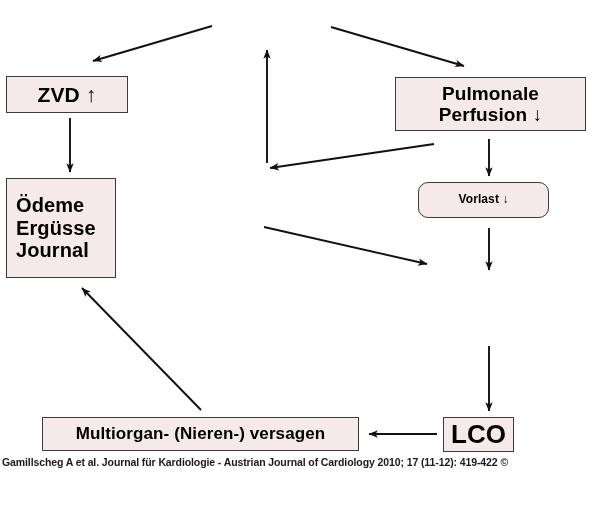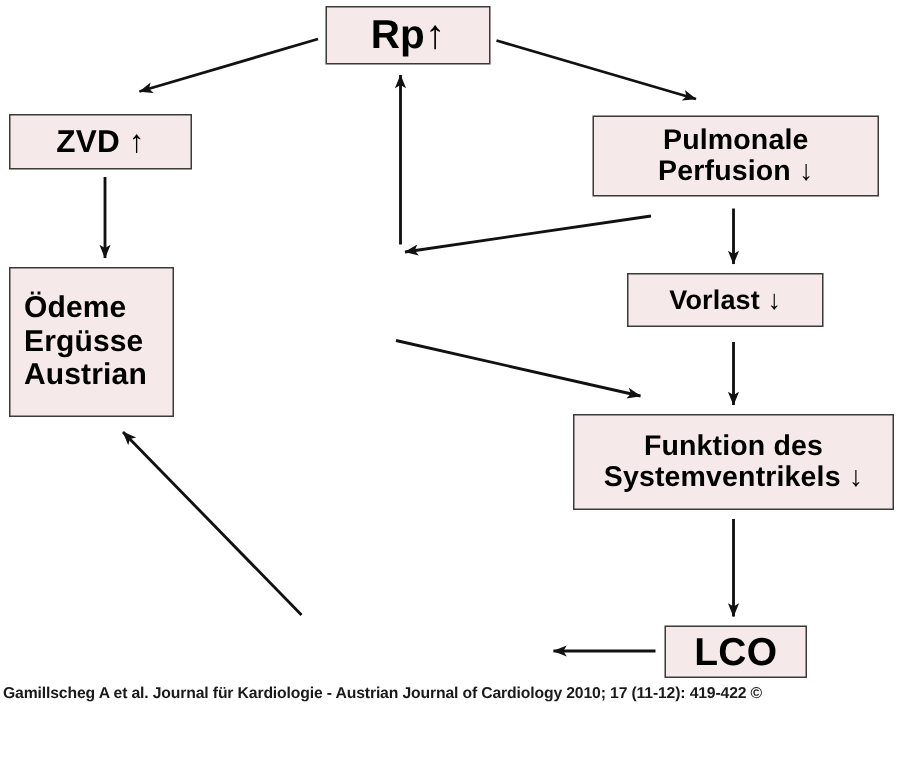--- a/index.html
+++ b/index.html
@@ -43,24 +43,24 @@
   .node.left-align {
     justify-content: flex-start;
     text-align: left;
     padding-left: 9px;
   }
   .n-rp        { left: 217px; top: 4px;   width: 110px; height: 39px;  font-size: 27px; }
   .n-zvd       { left: 6px;   top: 76px;  width: 122px; height: 37px;  font-size: 21px; }
   .n-pulm      { left: 395px; top: 77px;  width: 191px; height: 54px;  font-size: 19px; }
   .n-oedeme    { left: 6px;   top: 178px; width: 110px; height: 100px; font-size: 20px; }
   .n-hypox     { left: 183px; top: 181px; width: 159px; height: 36px;  font-size: 19px; }
-  .n-vorlast   { left: 418px; top: 182px; width: 131px; height: 36px;  font-size: 18px; }
+  .n-vorlast   { left: 418px; top: 182px; width: 131px; height: 36px;  font-size: 12px; border-radius: 10px; }
   .n-funktion  { left: 382px; top: 276px; width: 214px; height: 64px;  font-size: 19px; }
   .n-multi     { left: 42px;  top: 417px; width: 317px; height: 34px;  font-size: 17px; }
-  .n-lco       { left: 443px; top: 417px; width: 95px;  height: 35px;  font-size: 26px; }
+  .n-lco       { left: 443px; top: 417px; width: 71px;  height: 35px;  font-size: 26px; }
   .citation {
     position: absolute;
     left: 2px;
     top: 456px;
     width: 596px;
     font-size: 10.5px;
     font-weight: bold;
     color: #1a1a1a;
     font-family: "Liberation Sans", sans-serif;
     white-space: nowrap;
@@ -95,27 +95,25 @@
 
     <line x1="489" y1="228" x2="489" y2="270" stroke="#111111" stroke-width="1.9" marker-end="url(#ah)"></line>
 
     <line x1="489" y1="346" x2="489" y2="411" stroke="#111111" stroke-width="1.9" marker-end="url(#ah)"></line>
 
     <line x1="437" y1="434" x2="369" y2="434" stroke="#111111" stroke-width="1.9" marker-end="url(#ah)"></line>
 
     <line x1="201" y1="410" x2="82" y2="288" stroke="#111111" stroke-width="1.9" marker-end="url(#ah)"></line>
   </svg>
 
-  <div class="node n-rp">Rp↑</div>
   <div class="node n-zvd">ZVD ↑</div>
   <div class="node n-pulm">Pulmonale
 Perfusion ↓</div>
   <div class="node n-oedeme left-align">Ödeme
 Ergüsse
-Austrian</div>
+Journal</div>
   <div class="node n-vorlast">Vorlast ↓</div>
-  <div class="node n-funktion">Funktion des
-Systemventrikels ↓</div>
+  <div class="node n-multi">Multiorgan- (Nieren-) versagen</div>
   <div class="node n-lco">LCO</div>
 
   <div class="citation">Gamillscheg A et al. Journal für Kardiologie - Austrian Journal of Cardiology 2010; 17 (11-12): 419-422 ©</div>
 
 </div>
 
 </body></html>

